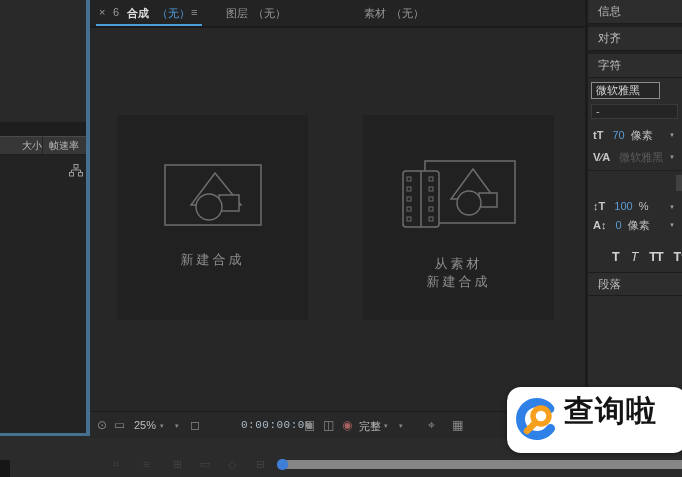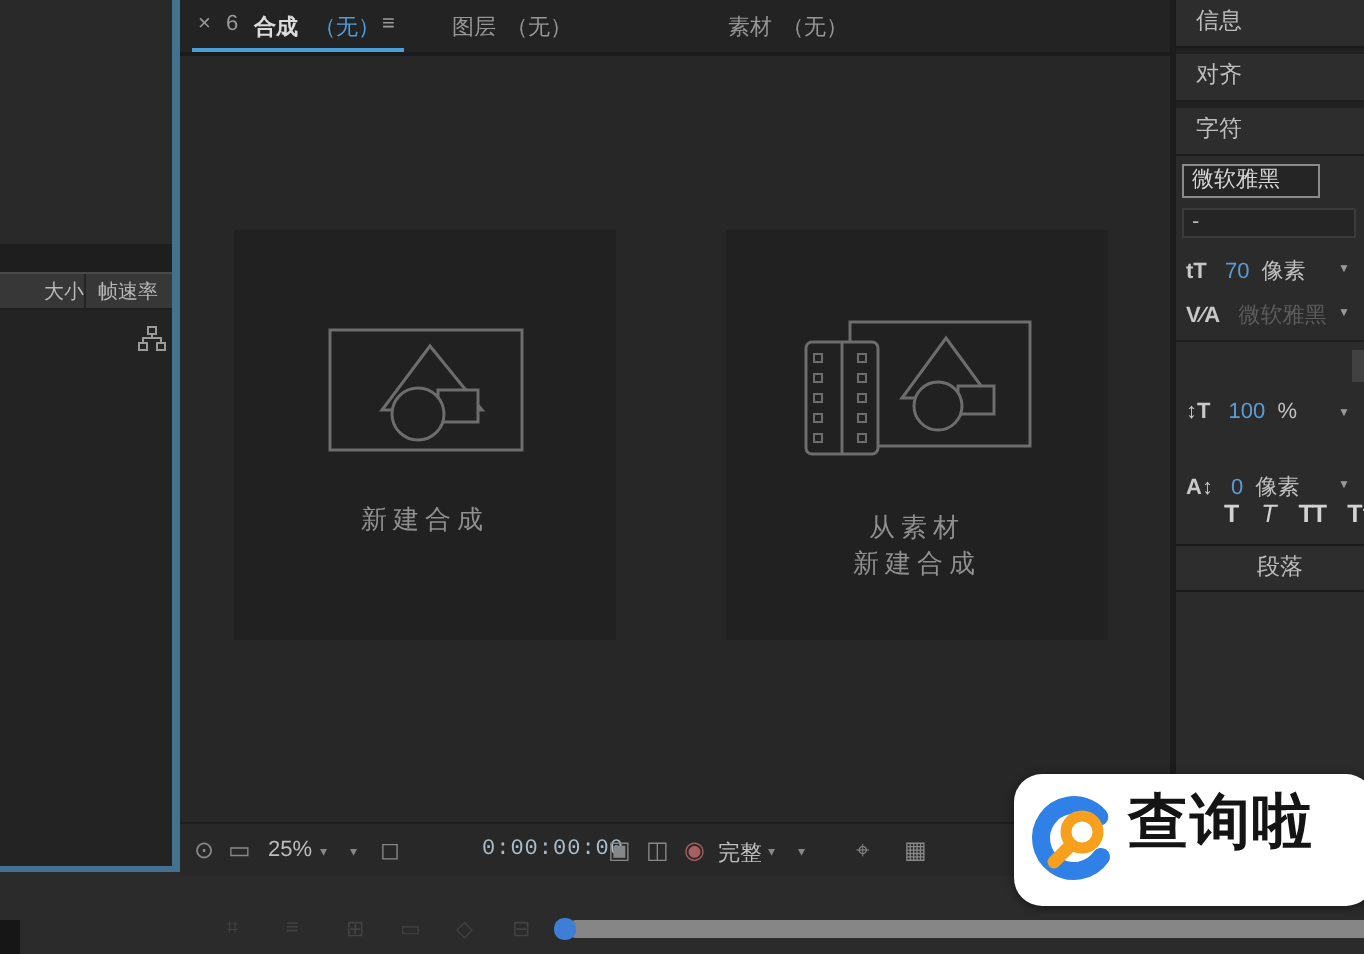--- a/index.html
+++ b/index.html
@@ -64,35 +64,35 @@
   .tb-arrow2{left:309px;font-size:7px !important;top:10px !important;}
   .tb-target{left:338px;} .tb-checker{left:362px;}
 
   
   .panel-gap{position:absolute;left:585px;top:0;width:3px;height:438px;background:#1c1c1c;}
   .right-panel{position:absolute;left:588px;top:0;width:94px;height:438px;background:#2b2b2b;}
   .rp-header{position:absolute;left:0;right:0;height:24px;background:#2d2d2d;border-bottom:1px solid #1c1c1c;
              line-height:23px;padding-left:10px;box-sizing:border-box;font-size:11.5px;color:#bdbdbd;cursor:pointer;}
   .rp-gap{position:absolute;left:0;right:0;height:3px;background:#212121;}
   .rp-h-info{top:0;} .rp-g1{top:24px;} .rp-h-align{top:27px;} .rp-g2{top:51px;} .rp-h-char{top:54px;}
-  .rp-h-para{top:272px;border-top:1px solid #1c1c1c;text-align:center;}
+  .rp-h-para{top:272px;border-top:1px solid #1c1c1c;}
   .font-input{position:absolute;left:3px;top:82px;width:69px;height:17px;background:#252525;border:1px solid #8a8a8a;
               color:#d5d5d5;font-size:11px;line-height:15px;padding-left:4px;box-sizing:border-box;cursor:text;}
   .style-input{position:absolute;left:3px;top:104px;width:87px;height:15px;background:#252525;border:1px solid #3a3a3a;
                color:#bbbbbb;font-size:11px;line-height:13px;padding-left:4px;box-sizing:border-box;cursor:text;}
   .rp-row{position:absolute;left:5px;right:2px;height:18px;font-size:11px;}
   .rp-icon{color:#c8c8c8;font-size:11px;margin-right:6px;font-weight:bold;}
   .rp-val-blue{color:#5b9bd3;}
   .rp-val-gray{color:#c0c0c0;}
   .rp-val-dim{color:#5c5c5c;}
   .rp-unit{color:#c0c0c0;margin-left:3px;}
   .rp-arrow{position:absolute;right:5px;top:4px;font-size:6px;color:#9a9a9a;cursor:pointer;}
   .row-size{top:128px;} .row-kern{top:150px;}
   .rp-div1{position:absolute;left:0;right:0;top:170px;height:1px;background:#1f1f1f;}
-  .row-lead{top:176px;} .row-vscale{top:200px;} .row-base{top:236px;}
+  .row-lead{top:176px;} .row-vscale{top:200px;} .row-base{top:218px;}
   .rp-frag{position:absolute;right:0;top:175px;width:6px;height:16px;background:#414141;}
   .row-style{position:absolute;left:0;right:0;top:246px;height:22px;display:flex;align-items:center;
              padding-left:24px;gap:11px;color:#d2d2d2;font-size:12.5px;}
   .st-bold{font-weight:bold;cursor:pointer;} .st-italic{font-style:italic;cursor:pointer;}
   .st-caps{font-weight:bold;letter-spacing:-1px;cursor:pointer;} .st-small{font-weight:bold;cursor:pointer;}
 
   
   .watermark{position:absolute;left:507px;top:387px;width:180px;height:66px;background:#ffffff;
              border-radius:14px;box-shadow:0 1px 5px rgba(0,0,0,.45);}
   .wm-title{position:absolute;left:57px;top:4px;font-size:30px;font-weight:bold;color:#141414;letter-spacing:1px;}

